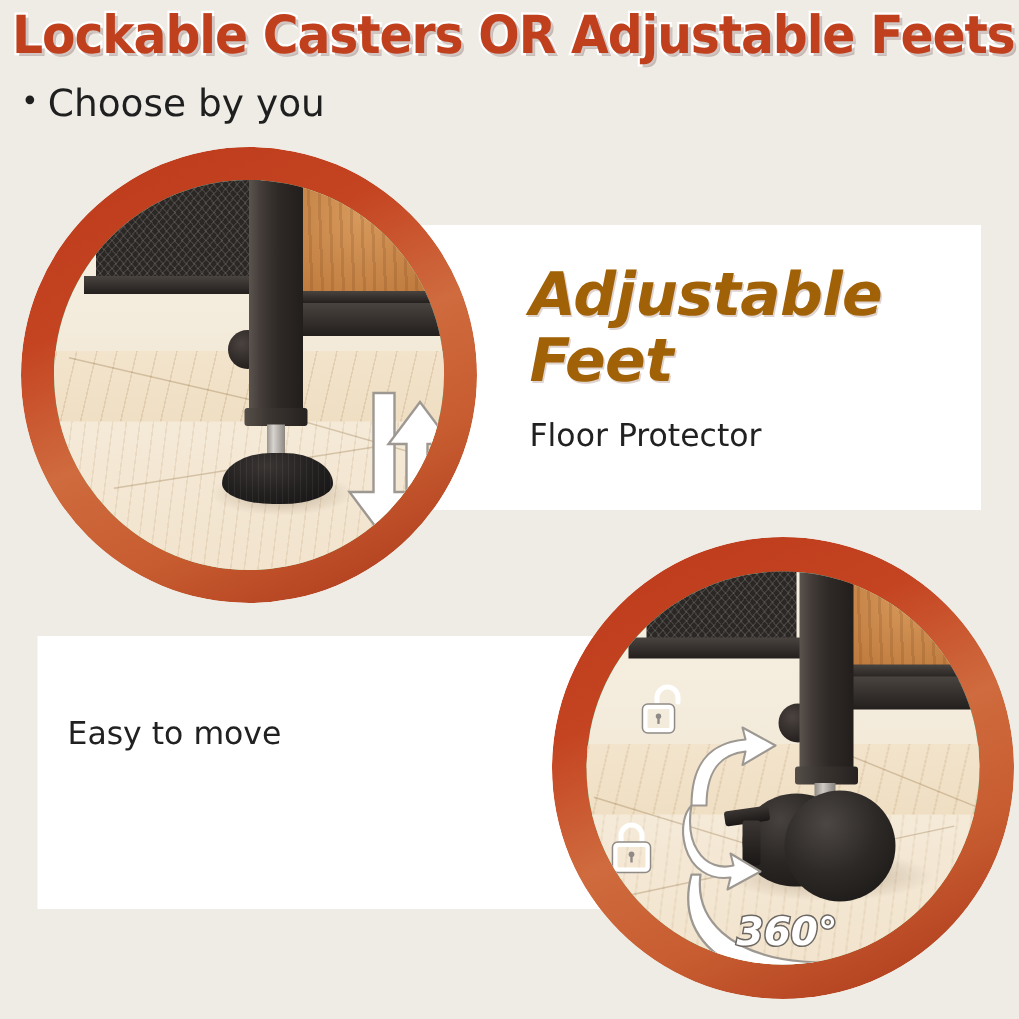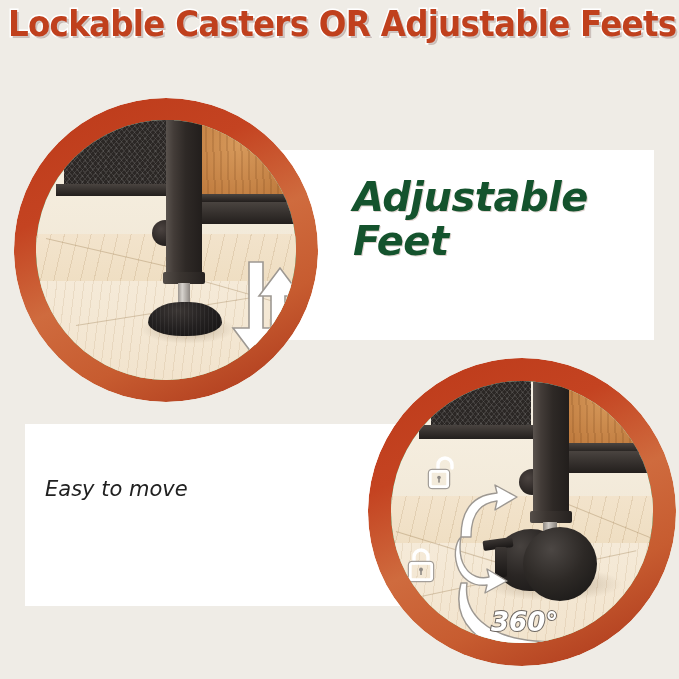--- a/index.html
+++ b/index.html
@@ -41,34 +41,34 @@
   .panel{position:absolute;background:#ffffff;}
   .panel-tr{left:140px;top:150px;width:514px;height:190px;
             box-shadow:0 0 0 0 rgba(0,0,0,0);}
   .panel-bl{left:25px;top:424px;width:510px;height:182px;}
 
   
   .txt-block{position:absolute;}
   .feat-title{
     font-family:"DejaVu Sans", sans-serif;
     font-weight:bold;font-style:italic;
-    color:#14532d;
+    color:#a16207;
     letter-spacing:-0.5px;
     text-shadow:1px 1px 0 rgba(150,110,95,.30);
   }
   .feat-sub{
     font-family:"DejaVu Sans", sans-serif;
     color:#212121;
   }
   .tb-af{left:353px;top:175px;}
   .tb-af .feat-title{font-size:40px;line-height:44px;}
   .tb-af .feat-sub{font-size:21px;line-height:26px;margin-top:14px;}
   .tb-rot{left:45px;top:462px;}
   .tb-rot .feat-title{font-size:36px;line-height:42px;white-space:nowrap;}
-  .tb-rot .feat-sub{font-size:21px;line-height:26px;margin-top:14px;font-style:italic;}
+  .tb-rot .feat-sub{font-size:21px;line-height:26px;margin-top:14px;}
 
   
   .photo-circle{
     position:absolute;border-radius:50%;overflow:hidden;
   }
   .circle-1{left:14px;top:98px;width:304px;height:304px;}
   .circle-2{left:368px;top:358px;width:308px;height:308px;}
 
   .ring{
     position:absolute;inset:0;border-radius:50%;
@@ -184,20 +184,23 @@
     white-space:nowrap;
   }
 </style>
 </head>
 <body>
 
 <div class="stage">
 
   <div class="header">
     <div class="title">Lockable Casters  OR  Adjustable Feets</div>
+    <div class="subtitle">
+      <span class="dot">•</span><span>Choose by you</span>
+    </div>
   </div>
 
   <div class="panel panel-tr"></div>
   <div class="panel panel-bl"></div>
 
   <div class="photo-circle circle-1">
     <div class="ring"></div>
     <div class="ring-inner">
       <div class="scene">
         <div class="wall"></div>
@@ -314,19 +317,20 @@
 
         <div class="badge360" style="left:100px;top:228px;">360°</div>
       </div>
     </div>
   </div>
 
   <div class="txt-block tb-af">
     <div class="feat-title">
       <span>Adjustable<br>Feet</span>
     </div>
+    <div class="feat-sub">Floor Protector</div>
   </div>
 
   <div class="txt-block tb-rot">
     <div class="feat-sub">Easy to move</div>
   </div>
 
 </div>
 
 </body></html>

